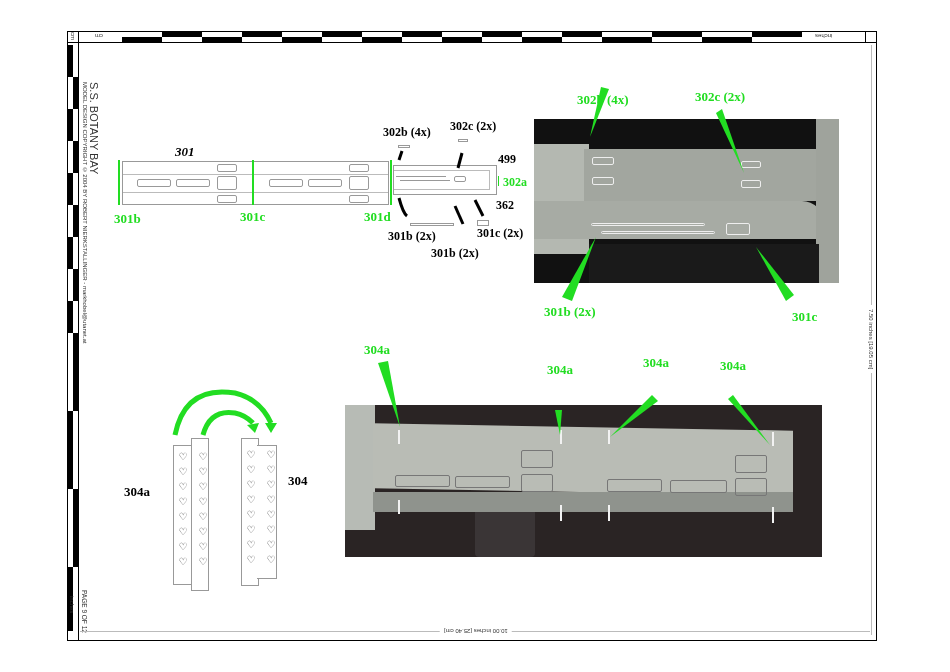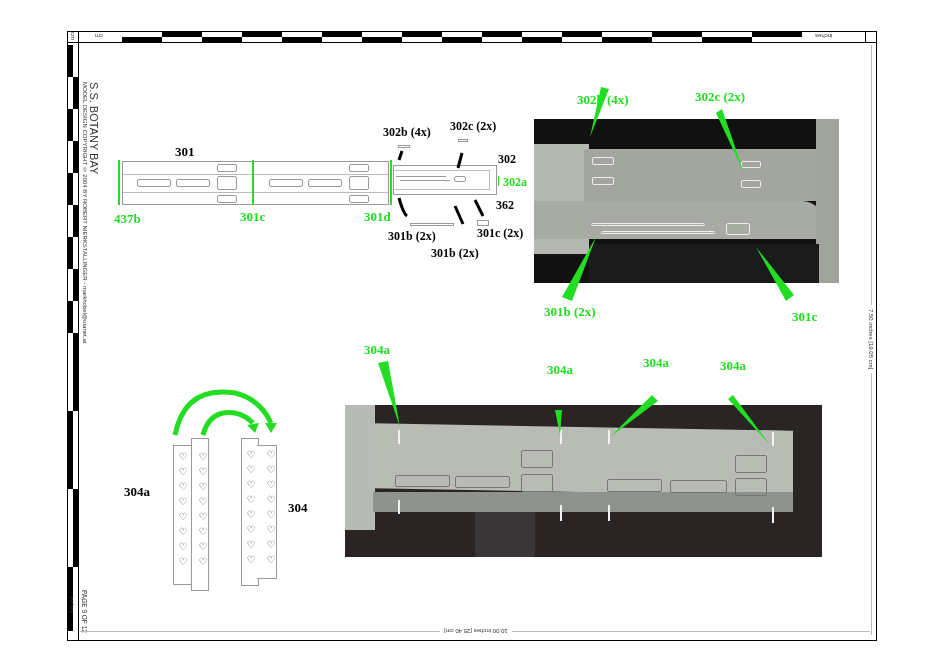--- a/index.html
+++ b/index.html
@@ -163,40 +163,40 @@
 <div class="abs vert-text" style="left:88px;top:82px;font-family:'Liberation Sans',sans-serif;font-size:11px;color:#333;letter-spacing:0px;">S.S. BOTANY BAY</div>
 <div class="abs vert-text tiny" style="left:82px;top:82px;font-size:6px;">MODEL DESIGN COPYRIGHT © 2004 BY ROBERT NIERKSTALLINGER - markhobel@utanet.at</div>
 <div class="abs vert-text tiny" style="left:81px;top:590px;font-size:6.5px;">PAGE 9 OF 12</div>
 
 <div class="abs" style="left:80px;top:631px;width:790px;border-top:1px solid #bbb;"></div>
 <div class="abs tiny rot180" style="left:440px;top:628px;background:#fff;padding:0 4px;">10.00 inches [25.40 cm]</div>
 
 <div class="abs" style="left:871px;top:45px;height:590px;border-left:1px solid #bbb;"></div>
 <div class="abs tiny vert-text" style="left:868px;top:305px;background:#fff;padding:4px 0;">7.50 inches [19.05 cm]</div>
 
-<div class="abs label-black" style="left:175px;top:144px;">301</div>
+<div class="abs label-black" style="left:175px;top:144px;font-style:italic;">301</div>
 
 <div class="abs part" style="left:122px;top:161px;width:267px;height:44px;">
   <div class="abs" style="left:0;right:0;top:12px;border-top:1px solid #bbb;"></div>
   <div class="abs" style="left:0;right:0;top:30px;border-top:1px solid #bbb;"></div>
   <div class="abs win" style="left:94px;top:2px;width:20px;height:8px;"></div>
   <div class="abs win" style="left:14px;top:17px;width:34px;height:8px;"></div>
   <div class="abs win" style="left:53px;top:17px;width:34px;height:8px;"></div>
   <div class="abs win" style="left:94px;top:14px;width:20px;height:14px;"></div>
   <div class="abs win" style="left:94px;top:33px;width:20px;height:8px;"></div>
   <div class="abs win" style="left:226px;top:2px;width:20px;height:8px;"></div>
   <div class="abs win" style="left:146px;top:17px;width:34px;height:8px;"></div>
   <div class="abs win" style="left:185px;top:17px;width:34px;height:8px;"></div>
   <div class="abs win" style="left:226px;top:14px;width:20px;height:14px;"></div>
   <div class="abs win" style="left:226px;top:33px;width:20px;height:8px;"></div>
 </div>
 <div class="abs" style="left:118px;top:160px;height:45px;border-left:2px solid #22dd22;"></div>
 <div class="abs" style="left:252px;top:160px;height:45px;border-left:2px solid #22dd22;"></div>
 <div class="abs" style="left:390px;top:160px;height:45px;border-left:2px solid #22dd22;"></div>
-<div class="abs label-green" style="left:114px;top:211px;">437b</div>
+<div class="abs label-green" style="left:114px;top:211px;">301b</div>
 <div class="abs label-green" style="left:240px;top:209px;">301c</div>
 <div class="abs label-green" style="left:364px;top:209px;">301d</div>
 
 <div class="abs part" style="left:393px;top:165px;width:104px;height:30px;">
   <div class="abs" style="left:0;right:6px;top:4px;bottom:4px;border:1px solid #bbb;border-left:none;"></div>
   <div class="abs" style="left:2px;top:10px;width:50px;border-top:1px solid #999;"></div>
   <div class="abs" style="left:6px;top:14px;width:50px;border-top:1px solid #999;"></div>
   <div class="abs win" style="left:60px;top:10px;width:12px;height:6px;"></div>
 </div>
 <div class="abs part" style="left:410px;top:223px;width:44px;height:3px;"></div>
@@ -207,21 +207,21 @@
 <svg class="abs" style="left:395px;top:148px;" width="110" height="85">
   <path d="M4 12 L7 3" stroke="#000" stroke-width="3"></path>
   <path d="M67 5 L63 20" stroke="#000" stroke-width="3"></path>
   <path d="M4 50 Q8 65 12 68" stroke="#000" stroke-width="3" fill="none"></path>
   <path d="M60 58 L68 76" stroke="#000" stroke-width="3"></path>
   <path d="M80 52 L88 68" stroke="#000" stroke-width="3"></path>
 </svg>
 
 <div class="abs label-black" style="left:383px;top:125px;font-size:12px;">302b (4x)</div>
 <div class="abs label-black" style="left:450px;top:119px;font-size:12px;">302c (2x)</div>
-<div class="abs label-black" style="left:498px;top:152px;font-size:12px;">302</div>
+<div class="abs label-black" style="left:498px;top:152px;font-size:12px;">499</div>
 <div class="abs" style="left:498px;top:176px;height:10px;border-left:1px solid #22dd22;"></div>
 <div class="abs label-green" style="left:503px;top:175px;font-size:12px;">302a</div>
 <div class="abs label-black" style="left:496px;top:198px;font-size:12px;">362</div>
 <div class="abs label-black" style="left:388px;top:229px;font-size:12px;">301b (2x)</div>
 <div class="abs label-black" style="left:431px;top:246px;font-size:12px;">301b (2x)</div>
 <div class="abs label-black" style="left:477px;top:226px;font-size:12px;">301c (2x)</div>
 
 <div class="abs photo" style="left:534px;top:119px;width:305px;height:164px;">
   <div class="abs" style="left:0;top:25px;width:55px;height:110px;background:#b4b8b1;"></div>
   <div class="abs" style="left:50px;top:30px;width:235px;height:52px;background:#a2a69f;"></div>
@@ -241,21 +241,21 @@
   <polygon points="182,28 188,24 210,88" fill="#22dd22"></polygon>
   <polygon points="28,212 38,216 62,152" fill="#22dd22"></polygon>
   <polygon points="252,216 260,210 222,162" fill="#22dd22"></polygon>
 </svg>
 <div class="abs label-green" style="left:577px;top:92px;">302b (4x)</div>
 <div class="abs label-green" style="left:695px;top:89px;">302c (2x)</div>
 <div class="abs label-green" style="left:544px;top:304px;">301b (2x)</div>
 <div class="abs label-green" style="left:792px;top:309px;">301c</div>
 
 <div class="abs label-black" style="left:124px;top:484px;">304a</div>
-<div class="abs label-black" style="left:288px;top:500px;text-align:center;">304</div>
+<div class="abs label-black" style="left:288px;top:473px;text-align:center;">304</div>
 
 <svg class="abs" style="left:165px;top:385px;" width="120" height="60">
   <path d="M10 50 Q20 0 70 8 Q95 14 106 38" stroke="#22dd22" stroke-width="5" fill="none"></path>
   <polygon points="100,38 112,38 106,48" fill="#22dd22"></polygon>
   <path d="M38 50 Q45 24 70 28 Q80 30 88 38" stroke="#22dd22" stroke-width="5" fill="none"></path>
   <polygon points="82,40 94,38 90,48" fill="#22dd22"></polygon>
 </svg>
 
 <div class="abs" style="left:173px;top:438px;width:36px;height:153px;">
   <div class="abs part" style="left:0;top:7px;width:20px;height:140px;border-right:none;"></div>

